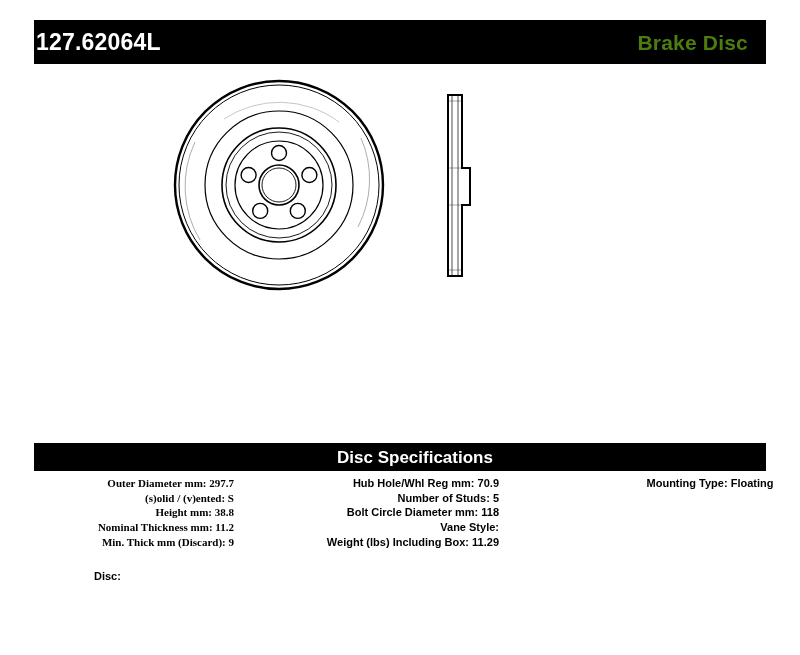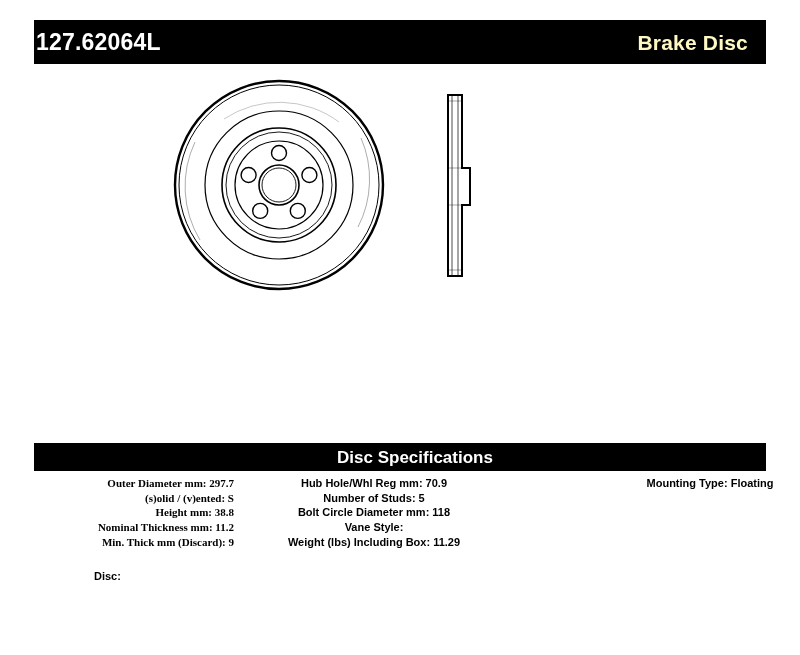--- a/index.html
+++ b/index.html
@@ -31,21 +31,21 @@
     padding: 0 18px 0 2px;
   }
   .part-number {
     color: #ffffff;
     font-size: 23px;
     font-weight: bold;
     letter-spacing: 0.2px;
     line-height: 1;
   }
   .product-title {
-    color: #fef9c3;
+    color: #4d7c0f;
     font-size: 21px;
     font-weight: bold;
     letter-spacing: 0.2px;
     line-height: 1;
   }
 
   
   .drawing-area {
     position: absolute;
     left: 34px;
@@ -95,21 +95,21 @@
     left: 0;
     top: 0;
     width: 200px;
     text-align: right;
     font-family: Liberation Serif, serif;
   }
   .spec-col.middle {
     left: 215px;
     top: 0;
     width: 250px;
-    text-align: center;
+    text-align: right;
   }
   .spec-col.right {
     left: 505px;
     top: 0;
     width: 247px;
     text-align: center;
     padding-left: 95px;
     box-sizing: border-box;
   }
   .spec-line {

